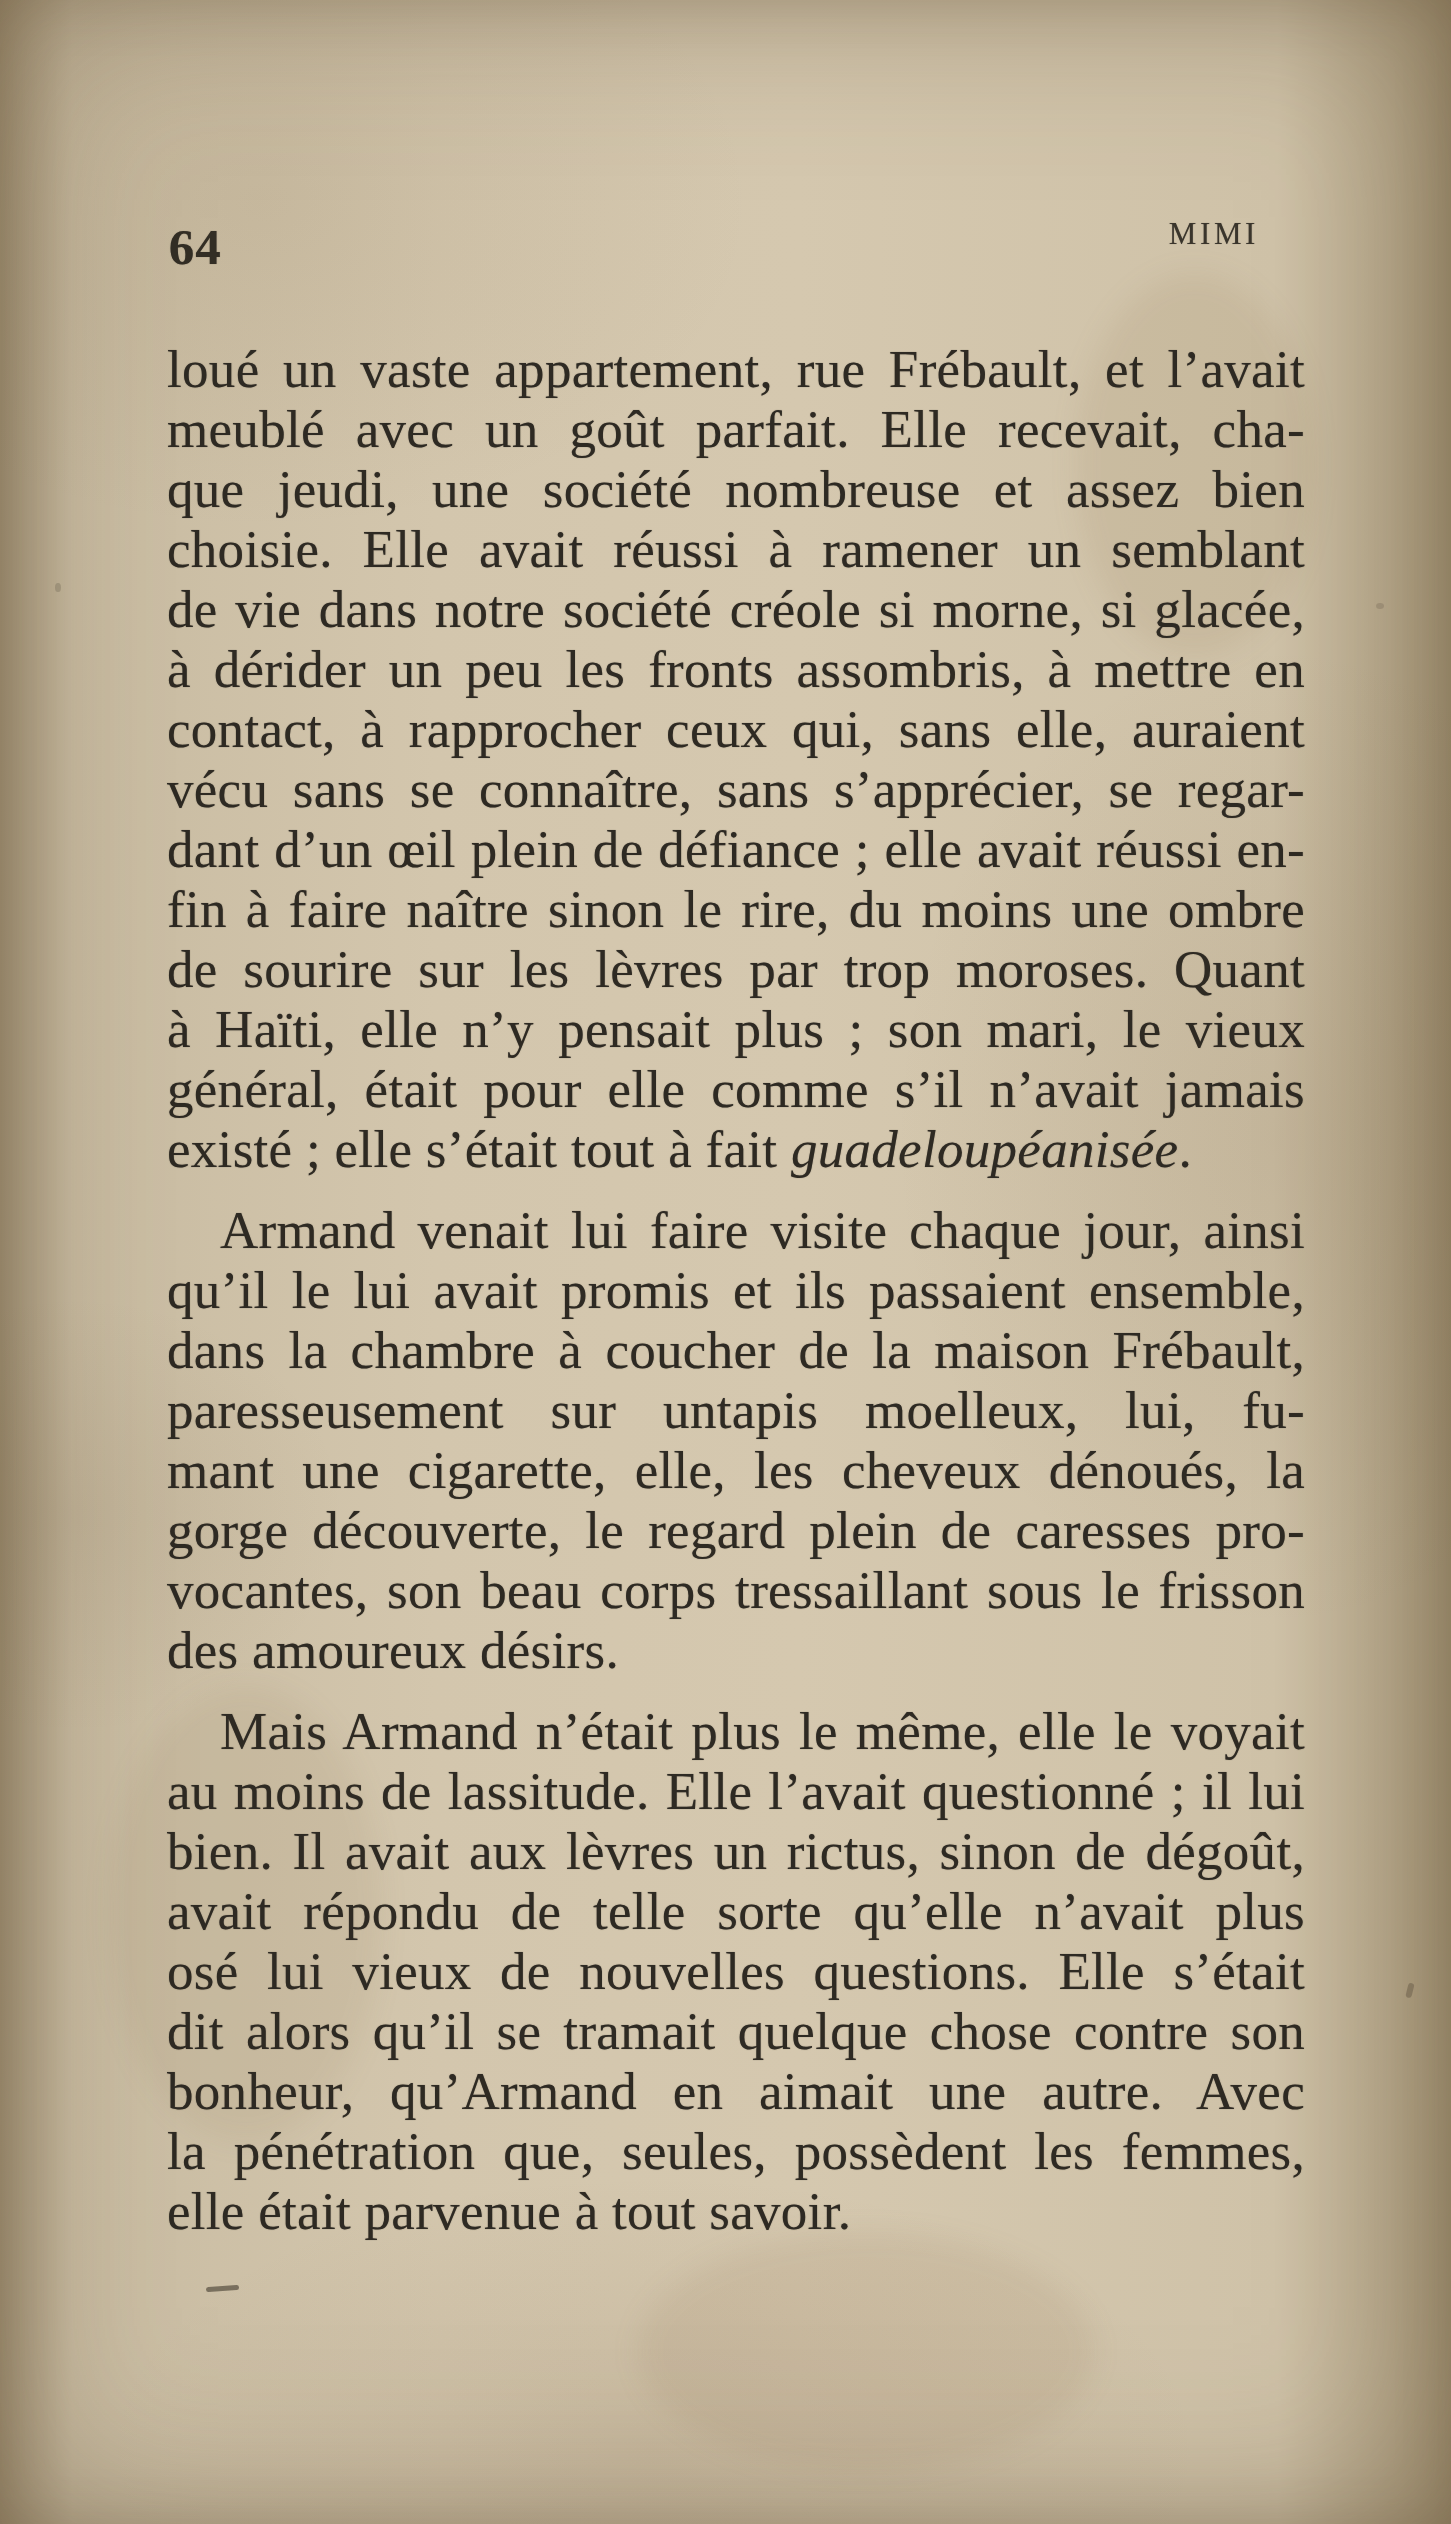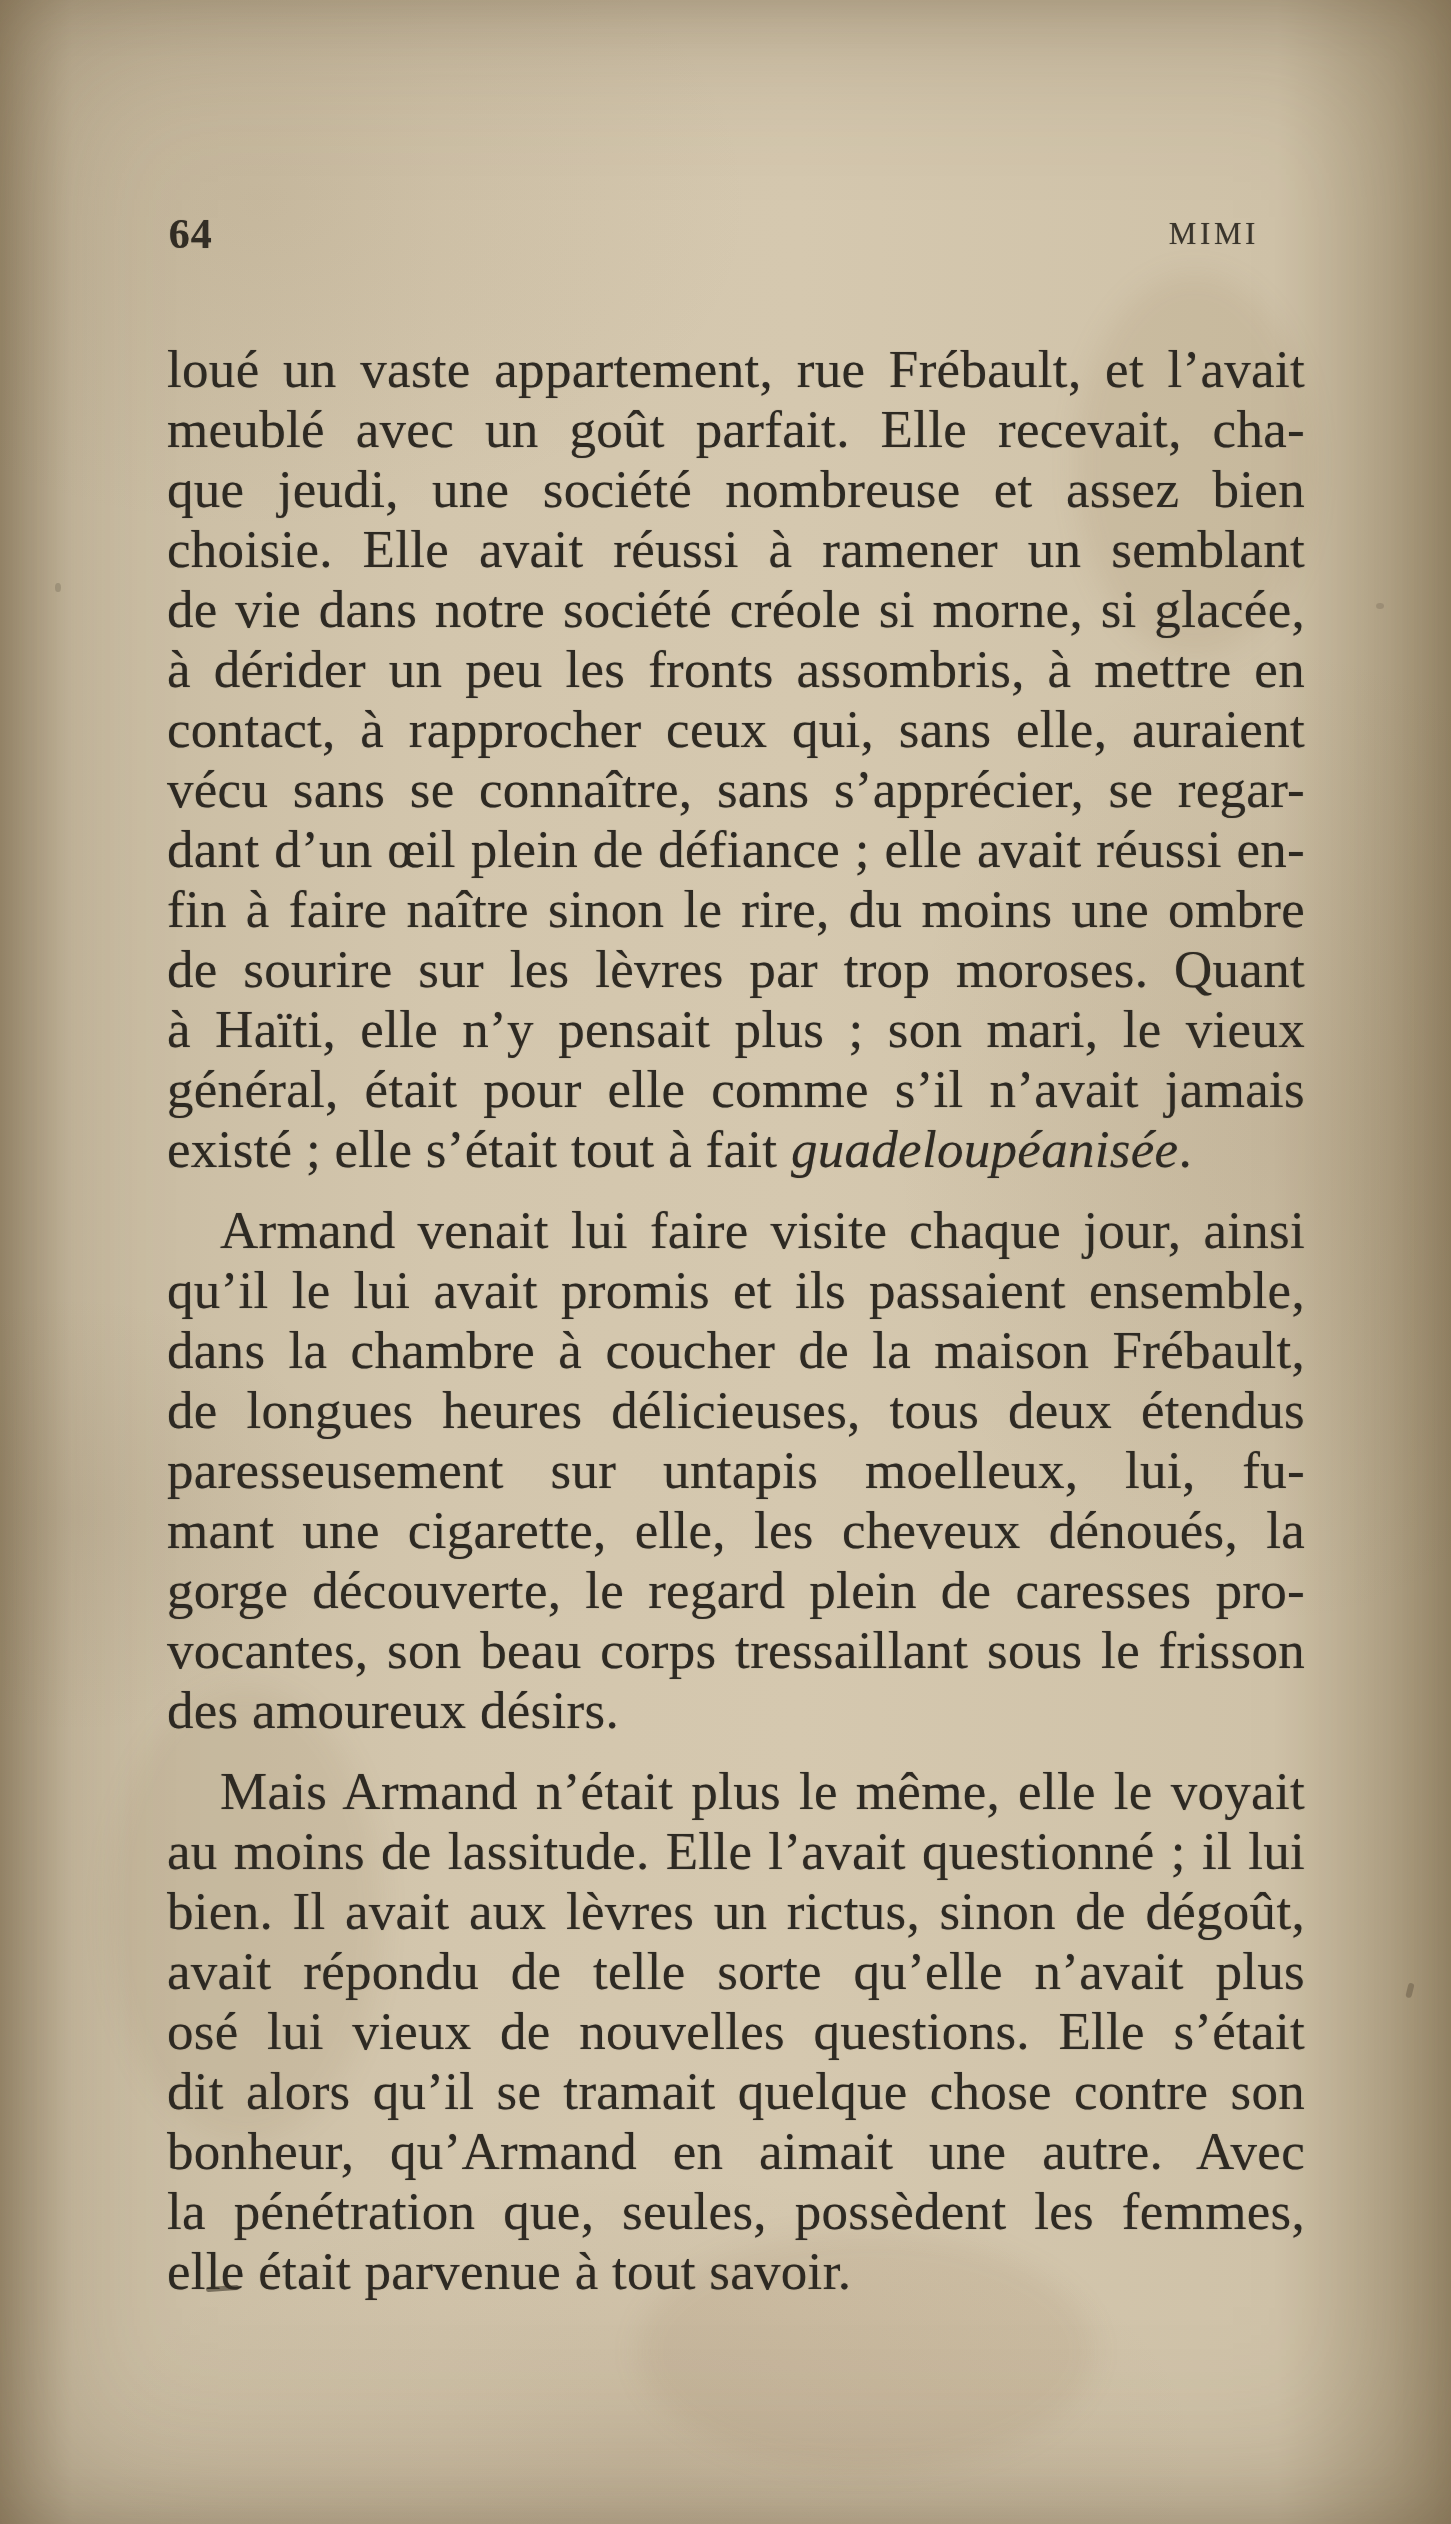--- a/index.html
+++ b/index.html
@@ -52,22 +52,22 @@
   .speck-dot-2  { left: 55px;   top: 583px;  width: 5.5px;  height: 9px; border-radius: 50%; opacity: .35; }
   .speck-dot-3  { left: 1376px; top: 603px;  width: 8.2px;  height: 6.4px;  border-radius: 50%; opacity: .3; }
 
   .header {
     position: absolute;
     top: 210px; left: 167px; right: 146px;
     height: 51px;
     z-index: 3;
   }
   .page-number {
-    position: absolute; left: 1.8px; top: 0;
-    font-size: 42px; font-weight: bold; letter-spacing: 0.9px;
+    position: absolute; left: 1.8px; top: 8px;
+    font-size: 51px; font-weight: bold; letter-spacing: 0.9px;
     color: #332e25;
     text-shadow: 0 0 0.9px rgba(51, 46, 37, 0.55);
   }
   .running-title {
     position: absolute; left: 0; width: 100%; top: 6.4px;
     text-align: right;
     transform: translateX(-46px);
     font-size: 31px; letter-spacing: 3.6px;
     color: #3a352c;
     text-shadow: 0 0 0.9px rgba(58, 53, 44, 0.5);
@@ -125,21 +125,20 @@
       <div class="line">de sourire sur les lèvres par trop moroses. Quant</div>
       <div class="line">à Haïti, elle n’y pensait plus ; son mari, le vieux</div>
       <div class="line">général, était pour elle comme s’il n’avait jamais</div>
       <div class="line last"><span>existé ; elle s’était tout à fait </span><span class="italic">guadeloupéanisée</span><span>.</span></div>
     </div>
 
     <div>
       <div class="line indent">Armand venait lui faire visite chaque jour, ainsi</div>
       <div class="line">qu’il le lui avait promis et ils passaient ensemble,</div>
       <div class="line">dans la chambre à coucher de la maison Frébault,</div>
-      <div class="line">de longues heures délicieuses, tous deux étendus</div>
       <div class="line">paresseusement sur untapis moelleux, lui, fu-</div>
       <div class="line">mant une cigarette, elle, les cheveux dénoués, la</div>
       <div class="line">gorge découverte, le regard plein de caresses pro-</div>
       <div class="line">vocantes, son beau corps tressaillant sous le frisson</div>
       <div class="line last">des amoureux désirs.</div>
     </div>
 
     <div>
       <div class="line indent">Mais Armand n’était plus le même, elle le voyait</div>
       <div class="line">au moins de lassitude. Elle l’avait questionné ; il lui</div>

